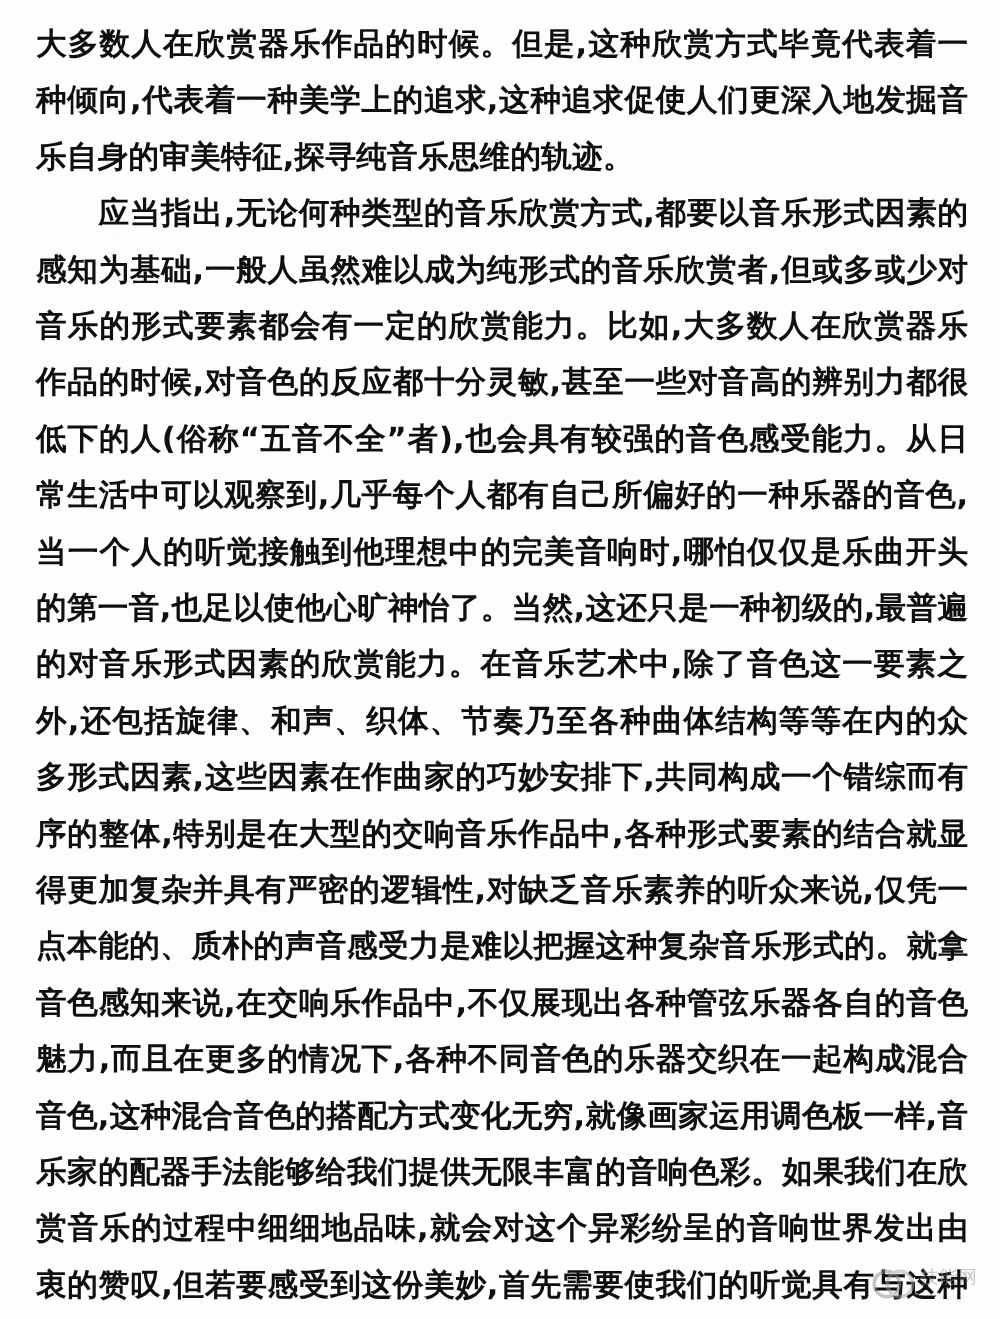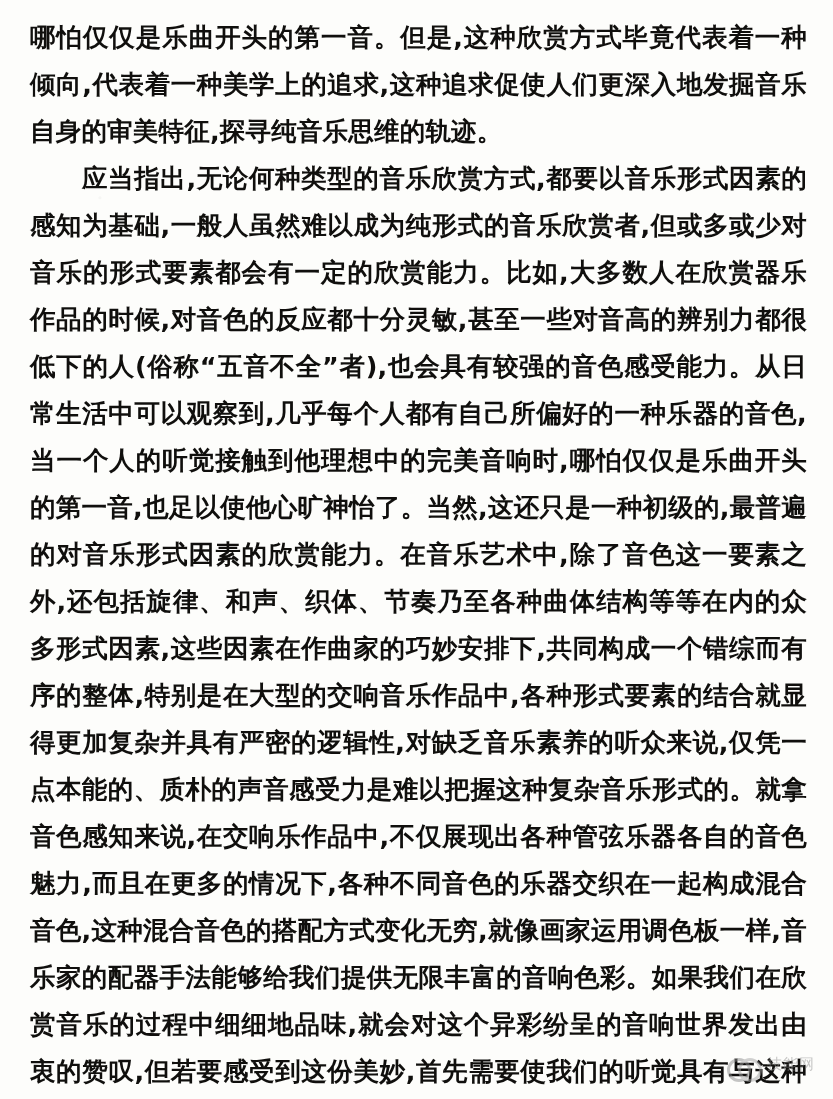--- a/index.html
+++ b/index.html
@@ -83,21 +83,21 @@
     font-family: "DejaVu Sans", sans-serif;
     letter-spacing: 1px;
   }
 </style>
 </head>
 <body>
 
 <div class="page">
 
   <div class="body-text">
-    <p class="para">哪怕仅仅是乐曲开头的第一音。但是,这种欣赏方式毕竟代表着一种倾向,代表着一种美学上的追求,这种追求促使人们更深入地发掘音乐自身的审美特征,探寻纯音乐思维的轨迹。</p>
+    <p class="para">大多数人在欣赏器乐作品的时候。但是,这种欣赏方式毕竟代表着一种倾向,代表着一种美学上的追求,这种追求促使人们更深入地发掘音乐自身的审美特征,探寻纯音乐思维的轨迹。</p>
     <p class="para indent">应当指出,无论何种类型的音乐欣赏方式,都要以音乐形式因素的感知为基础,一般人虽然难以成为纯形式的音乐欣赏者,但或多或少对音乐的形式要素都会有一定的欣赏能力。比如,大多数人在欣赏器乐作品的时候,对音色的反应都十分灵敏,甚至一些对音高的辨别力都很低下的人(俗称“五音不全”者),也会具有较强的音色感受能力。从日常生活中可以观察到,几乎每个人都有自己所偏好的一种乐器的音色,当一个人的听觉接触到他理想中的完美音响时,哪怕仅仅是乐曲开头的第一音,也足以使他心旷神怡了。当然,这还只是一种初级的,最普遍的对音乐形式因素的欣赏能力。在音乐艺术中,除了音色这一要素之外,还包括旋律、和声、织体、节奏乃至各种曲体结构等等在内的众多形式因素,这些因素在作曲家的巧妙安排下,共同构成一个错综而有序的整体,特别是在大型的交响音乐作品中,各种形式要素的结合就显得更加复杂并具有严密的逻辑性,对缺乏音乐素养的听众来说,仅凭一点本能的、质朴的声音感受力是难以把握这种复杂音乐形式的。就拿音色感知来说,在交响乐作品中,不仅展现出各种管弦乐器各自的音色魅力,而且在更多的情况下,各种不同音色的乐器交织在一起构成混合音色,这种混合音色的搭配方式变化无穷,就像画家运用调色板一样,音乐家的配器手法能够给我们提供无限丰富的音响色彩。如果我们在欣赏音乐的过程中细细地品味,就会对这个异彩纷呈的音响世界发出由衷的赞叹,但若要感受到这份美妙,首先需要使我们的听觉具有与这种复杂音乐形式相适应的感知能力。在音乐的音响形式面前,每个人的听觉都具备尚待开发的潜能,因此,纯形式的音乐欣赏方式并不是神秘的、高不可及的,相反,这种欣赏方式往往是最直接领略音乐审美特质的一种途径。美国著名</p>
   </div>
 
   <div class="scan-noise"></div>
 
   <div class="watermark">
     <span class="wm-logo">
       <span class="ring r1"></span>
       <span class="ring r2"></span>
     </span>

